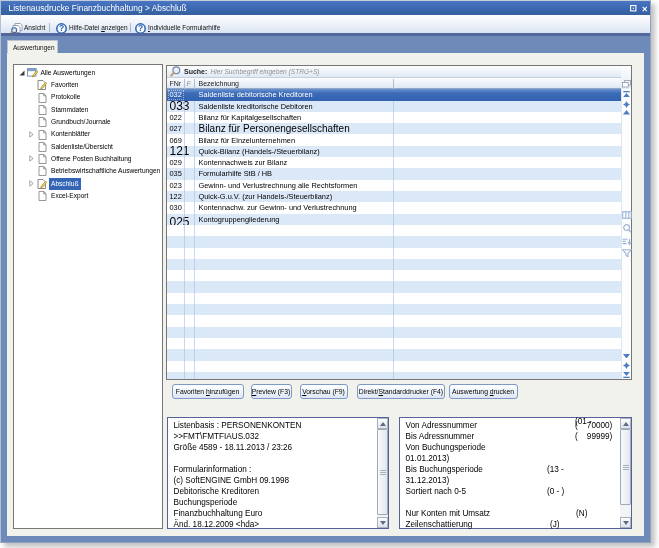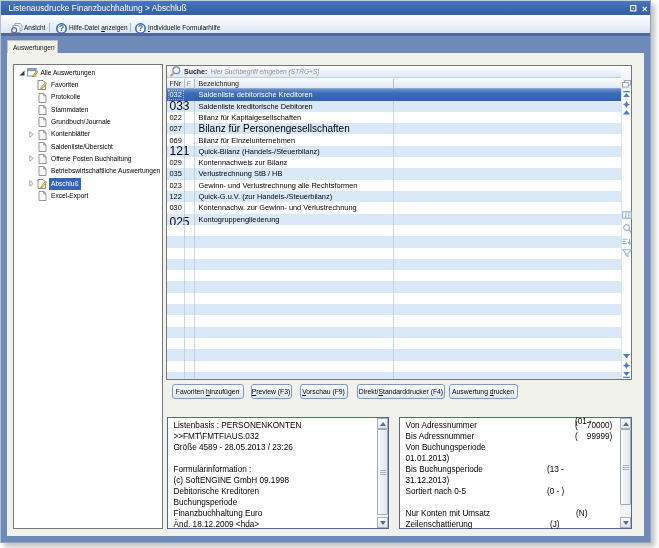--- a/index.html
+++ b/index.html
@@ -139,21 +139,21 @@
 <div class="a" style="left:169.5px;top:134.5px;height:11.3px;line-height:11.3px;font-size:7.4px;color:#000">069</div>
 <div class="a" style="left:198.5px;top:134.5px;height:11.3px;line-height:11.3px;font-size:7.4px;color:#000;white-space:nowrap">Bilanz für Einzelunternehmen</div>
 <div class="a" style="left:167px;top:145.8px;width:454px;height:11.3px;background:#dbe8f8"></div>
 <div class="a" style="left:169.5px;top:145.8px;height:11.3px;line-height:11.3px;font-size:12px;color:#000">121</div>
 <div class="a" style="left:198.5px;top:145.8px;height:16px;line-height:11.3px;font-size:7.4px;color:#000;white-space:nowrap">Quick-Bilanz (Handels-/Steuerbilanz)</div>
 <div class="a" style="left:167px;top:157.1px;width:454px;height:11.3px;background:#fff"></div>
 <div class="a" style="left:169.5px;top:157.1px;height:11.3px;line-height:11.3px;font-size:7.4px;color:#000">029</div>
 <div class="a" style="left:198.5px;top:157.1px;height:11.3px;line-height:11.3px;font-size:7.4px;color:#000;white-space:nowrap">Kontennachweis zur Bilanz</div>
 <div class="a" style="left:167px;top:168.4px;width:454px;height:11.3px;background:#dbe8f8"></div>
 <div class="a" style="left:169.5px;top:168.4px;height:11.3px;line-height:11.3px;font-size:7.4px;color:#000">035</div>
-<div class="a" style="left:198.5px;top:168.4px;height:11.3px;line-height:11.3px;font-size:7.4px;color:#000;white-space:nowrap">Verlustrechnung StB / HB</div>
+<div class="a" style="left:198.5px;top:168.4px;height:11.3px;line-height:11.3px;font-size:7.4px;color:#000;white-space:nowrap">Formularhilfe StB / HB</div>
 <div class="a" style="left:167px;top:179.7px;width:454px;height:11.3px;background:#fff"></div>
 <div class="a" style="left:169.5px;top:179.7px;height:11.3px;line-height:11.3px;font-size:7.4px;color:#000">023</div>
 <div class="a" style="left:198.5px;top:179.7px;height:11.3px;line-height:11.3px;font-size:7.4px;color:#000;white-space:nowrap">Gewinn- und Verlustrechnung alle Rechtsformen</div>
 <div class="a" style="left:167px;top:191.0px;width:454px;height:11.3px;background:#dbe8f8"></div>
 <div class="a" style="left:169.5px;top:191.0px;height:11.3px;line-height:11.3px;font-size:7.4px;color:#000">122</div>
 <div class="a" style="left:198.5px;top:191.0px;height:11.3px;line-height:11.3px;font-size:7.4px;color:#000;white-space:nowrap">Quick-G.u.V. (zur Handels-/Steuerbilanz)</div>
 <div class="a" style="left:167px;top:202.3px;width:454px;height:11.3px;background:#fff"></div>
 <div class="a" style="left:169.5px;top:202.3px;height:18px;line-height:11.3px;font-size:7.4px;color:#000">030</div>
 <div class="a" style="left:198.5px;top:202.3px;height:11.3px;line-height:11.3px;font-size:7.4px;color:#000;white-space:nowrap">Kontennachw. zur Gewinn- und Verlustrechnung</div>
 <div class="a" style="left:167px;top:213.6px;width:454px;height:11.3px;background:#dbe8f8"></div>
@@ -206,21 +206,21 @@
     <rect x="0.3" y="4.7" width="6.4" height="1.3" fill="#4e7cc1"></rect>
   </svg>
 <div class="a" style="left:171.5px;top:384px;width:72px;height:15px;border:1px solid #7e99c6;border-radius:3px;background:linear-gradient(#fff,#f0f5fb 45%,#dce7f4);font-size:6.8px;line-height:14px;text-align:center;color:#000;white-space:nowrap">Favoriten <u>h</u>inzufügen</div>
 <div class="a" style="left:250.5px;top:384px;width:41px;height:15px;border:1px solid #7e99c6;border-radius:3px;background:linear-gradient(#fff,#f0f5fb 45%,#dce7f4);font-size:6.8px;line-height:14px;text-align:center;color:#000;white-space:nowrap"><u>P</u>review (F3)</div>
 <div class="a" style="left:299.5px;top:384px;width:48px;height:15px;border:1px solid #7e99c6;border-radius:3px;background:linear-gradient(#fff,#f0f5fb 45%,#dce7f4);font-size:6.8px;line-height:14px;text-align:center;color:#000;white-space:nowrap"><u>V</u>orschau (F9)</div>
 <div class="a" style="left:357px;top:384px;width:88px;height:15px;border:1px solid #7e99c6;border-radius:3px;background:linear-gradient(#fff,#f0f5fb 45%,#dce7f4);font-size:6.8px;line-height:14px;text-align:center;color:#000;white-space:nowrap">Direkt/<u>S</u>tandarddrucker (F4)</div>
 <div class="a" style="left:448.5px;top:384px;width:69px;height:15px;border:1px solid #7e99c6;border-radius:3px;background:linear-gradient(#fff,#f0f5fb 45%,#dce7f4);font-size:6.8px;line-height:14px;text-align:center;color:#000;white-space:nowrap">Auswertung <u>d</u>rucken</div>
 <div class="a" style="left:167px;top:417px;width:222px;height:112px;background:#fff;border:1px solid #55639a"></div>
 <div class="a" style="left:173.5px;top:420.0px;height:11px;line-height:11px;font-size:8.2px;color:#000;white-space:nowrap">Listenbasis : PERSONENKONTEN</div>
 <div class="a" style="left:173.5px;top:431.0px;height:11px;line-height:11px;font-size:8.2px;color:#000;white-space:nowrap">&gt;&gt;FMT\FMTFIAUS.032</div>
-<div class="a" style="left:173.5px;top:442.0px;height:11px;line-height:11px;font-size:8.2px;color:#000;white-space:nowrap">Größe 4589 - 28.05.2013 / 23:26</div>
+<div class="a" style="left:173.5px;top:442.0px;height:11px;line-height:11px;font-size:8.2px;color:#000;white-space:nowrap">Größe 4589 - 18.11.2013 / 23:26</div>
 <div class="a" style="left:173.5px;top:464.0px;height:11px;line-height:11px;font-size:8.2px;color:#000;white-space:nowrap">Formularinformation :</div>
 <div class="a" style="left:173.5px;top:475.0px;height:11px;line-height:11px;font-size:8.2px;color:#000;white-space:nowrap">(c) SoftENGINE GmbH 09.1998</div>
 <div class="a" style="left:173.5px;top:486.0px;height:11px;line-height:11px;font-size:8.2px;color:#000;white-space:nowrap">Debitorische Kreditoren</div>
 <div class="a" style="left:173.5px;top:497.0px;height:11px;line-height:11px;font-size:8.2px;color:#000;white-space:nowrap">Buchungsperiode</div>
 <div class="a" style="left:173.5px;top:508.0px;height:11px;line-height:11px;font-size:8.2px;color:#000;white-space:nowrap">Finanzbuchhaltung Euro</div>
 <div class="a" style="left:173.5px;top:519.0px;height:11px;line-height:11px;font-size:8.2px;color:#000;white-space:nowrap">Änd. 18.12.2009 &lt;hda&gt;</div>
 <div class="a" style="left:377px;top:418px;width:11px;height:110px;background:#f2f3f5"></div>
 <div class="a" style="left:377px;top:418px;width:11px;height:11px;background:linear-gradient(#fdfdfd,#dfe3ea);border:1px solid #aab2c0"></div>
 <svg class="a" style="left:379.5px;top:421.5px" width="6" height="4" viewBox="0 0 6 4">
     <path d="M3 0 6 4H0z" fill="#5d6c86"></path>

